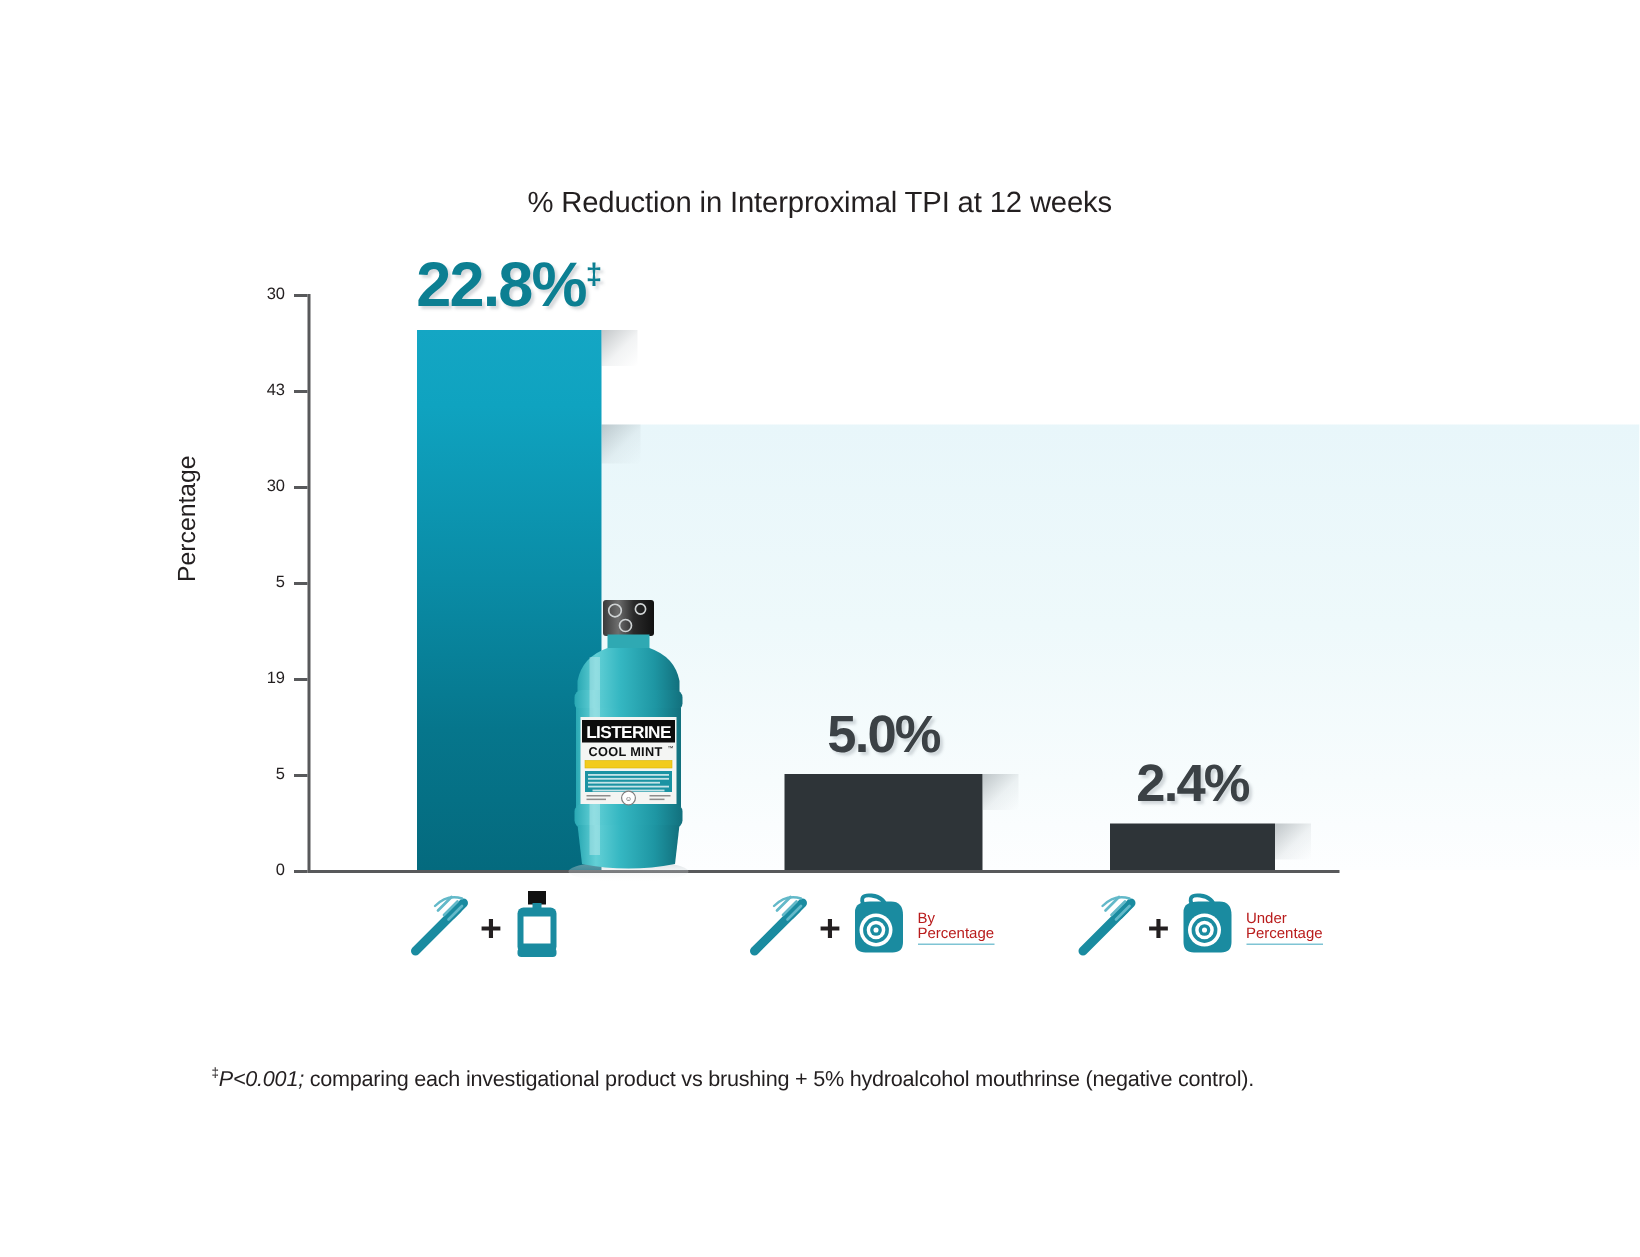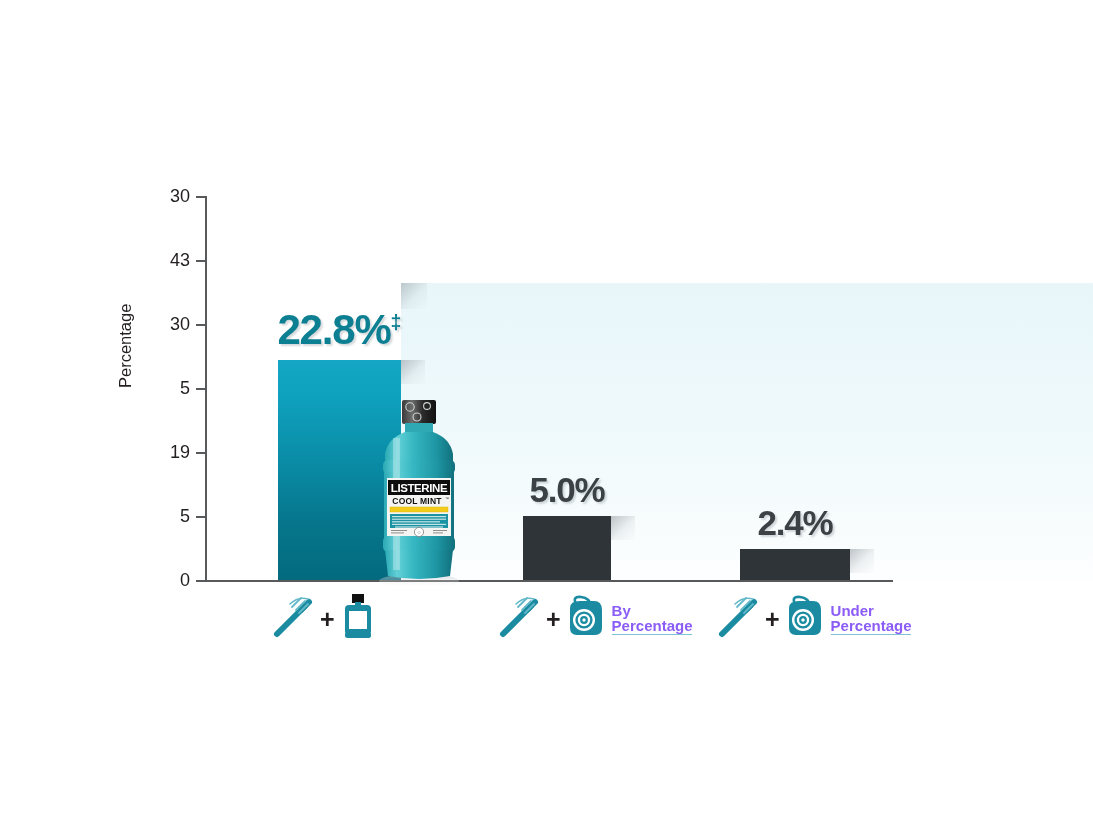--- a/index.html
+++ b/index.html
@@ -86,21 +86,21 @@
     left: -9px;
     width: 9px;
     height: 1.6px;
     background: #58595b;
   }
   .y-tick-label {
     position: absolute;
     right: 100%;
     margin-right: 15px;
     transform: translateY(-50%);
-    font-size: 18px;
+    font-size: 11px;
     color: #231f20;
     white-space: nowrap;
   }
   .y-tick-wrap {
     position: absolute;
     left: 0;
     height: 0;
     width: 0;
   }
 
@@ -179,23 +179,23 @@
     align-items: center;
   }
   .plus-sign {
     font-size: 25px;
     font-weight: 700;
     color: #231f20;
     margin: 0 3px;
     line-height: 1;
   }
   .cat-text {
-    color: #8b5cf6;
-    font-weight: 700;
-    font-size: 15px;
+    color: #b91c1c;
+    font-weight: 400;
+    font-size: 10px;
     line-height: 1.02;
     margin-left: 4px;
     border-bottom: 1.6px solid #7fc4d4;
     padding-bottom: 1px;
   }
 
   
   #footnote {
     position: absolute;
     left: 141px;
@@ -209,20 +209,21 @@
     font-size: 0.62em;
     vertical-align: super;
   }
   #footnote i { font-style: italic; }
 </style>
 </head>
 <body>
 
 <div id="figure">
 
+  <div id="chart-title">% Reduction in Interproximal TPI at 12 weeks</div>
 
   <div id="y-axis-title">Percentage</div>
 
   <div id="plot">
 
     <div id="panel-bg"></div>
     <div id="panel-shadow"></div>
 
     <div id="y-axis-line"></div>
     <div id="x-axis-line"></div>
@@ -249,26 +250,26 @@
     </div>
     <div class="y-tick-wrap" style="top:64px">
       <div class="y-tick"></div>
       <div class="y-tick-label">43</div>
     </div>
     <div class="y-tick-wrap" style="top:0px">
       <div class="y-tick"></div>
       <div class="y-tick-label">30</div>
     </div>
 
-    <div class="bar bar-teal" style="left:73px; width:123px; height:220px;">
+    <div class="bar bar-teal" style="left:73px; width:123px; height:360px;">
       <div class="bar-shadow"></div>
       <div class="bar-label teal"><span>22.8%</span><sup>‡</sup></div>
     </div>
 
-    <div class="bar bar-dark" style="left:318px; width:88px; height:64px;">
+    <div class="bar bar-dark" style="left:318px; width:132px; height:64px;">
       <div class="bar-shadow"></div>
       <div class="bar-label dark">5.0%</div>
     </div>
 
     <div class="bar bar-dark" style="left:535px; width:110px; height:31px;margin-top:23px;">
       <div class="bar-shadow"></div>
       <div class="bar-label dark">2.4%</div>
     </div>
 
   </div>
@@ -422,14 +423,15 @@
         <circle cx="20" cy="26" r="3.9" fill="#1a8ba0"></circle>
         <circle cx="20" cy="26" r="1.7" fill="#ffffff"></circle>
       </svg>
     </span>
     <span class="cat-text">
       <span>Under</span><br>
       <span>Percentage</span>
     </span>
   </div>
 
+  <div id="footnote"><sup>‡</sup><i>P&lt;0.001;</i><span>  comparing each investigational product vs brushing + 5% hydroalcohol mouthrinse (negative control).</span></div>
 
 </div>
 
 </body></html>

